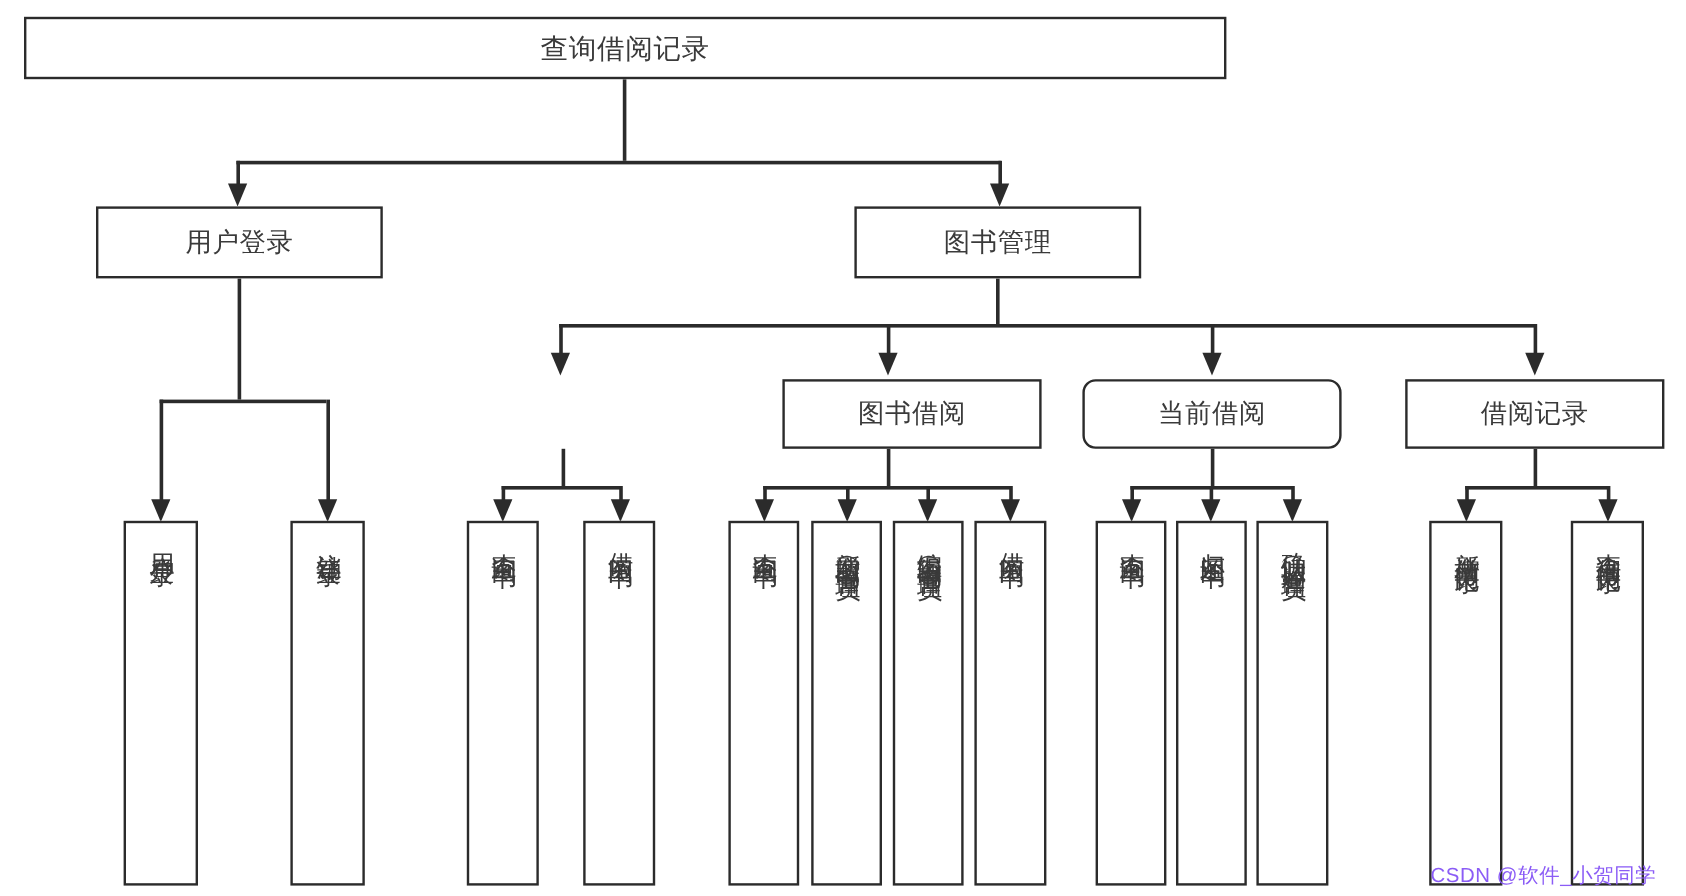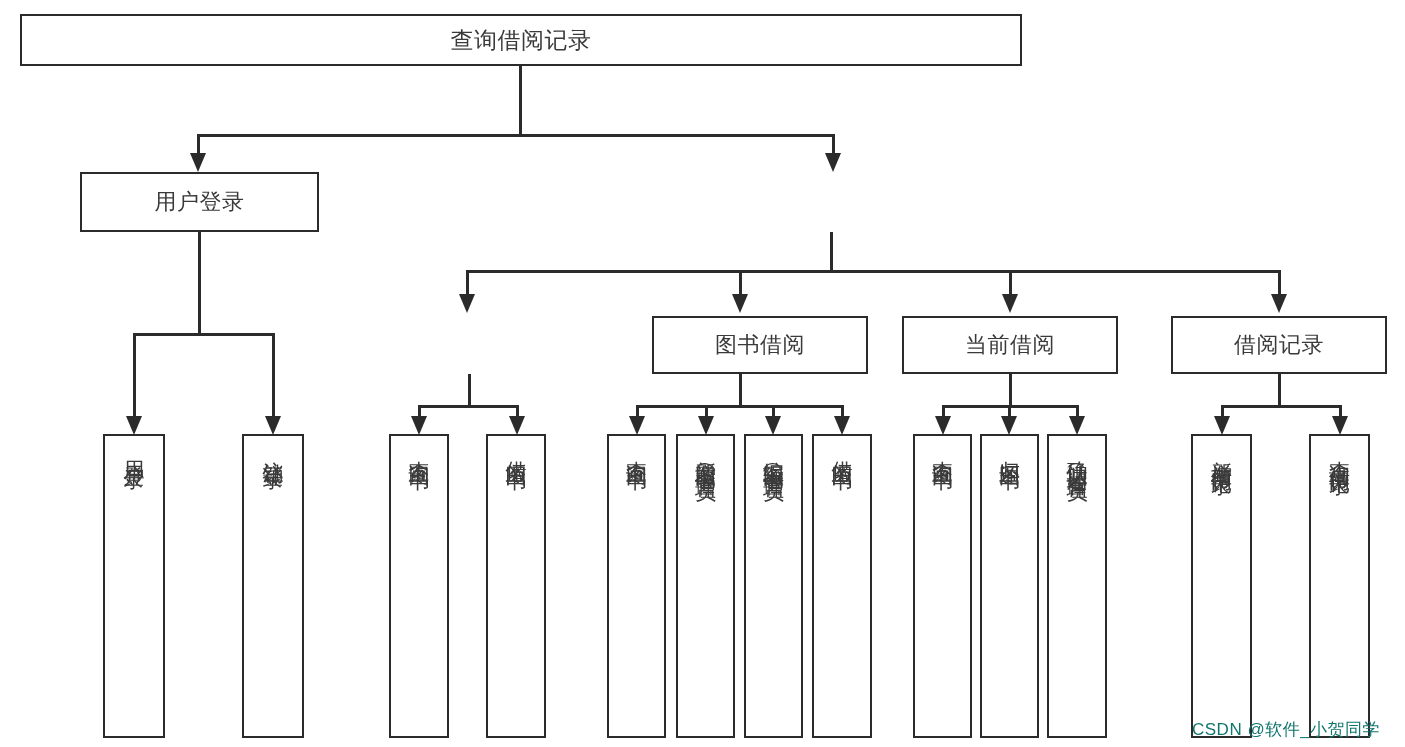--- a/index.html
+++ b/index.html
@@ -73,21 +73,21 @@
     height: 0;
     border-left: 8px solid transparent;
     border-right: 8px solid transparent;
     border-top: 19px solid #2b2b2b;
     z-index: 2;
   }
   
   #watermark {
     position: absolute;
     font-size: 17px;
-    color: #0f766e;
+    color: #8b5cf6;
     white-space: nowrap;
     z-index: 5;
     letter-spacing: 0.5px;
   }
 </style>
 </head>
 <body>
 
 <div id="canvas">
 
@@ -102,20 +102,23 @@
   <div class="vline" style="left:197px; top:134px; height:30px;"></div>
   <div class="arrow" style="left:190px; top:153px;"></div>
 
   <div class="vline" style="left:832px; top:134px; height:30px;"></div>
   <div class="arrow" style="left:825px; top:153px;"></div>
 
   <div class="node h" id="node-login" style="left:80px; top:172px; width:239px; height:60px;">
     <span class="label">用户登录</span>
   </div>
 
+  <div class="node h" id="node-bookmgmt" style="left:712px; top:172px; width:239px; height:60px;">
+    <span class="label">图书管理</span>
+  </div>
 
   <div class="vline" style="left:198px; top:232px; height:101px;"></div>
   <div class="hline" style="left:133px; top:333px; width:139px;"></div>
   <div class="vline" style="left:133px; top:333px; height:84px;"></div>
   <div class="arrow" style="left:126px; top:416px;"></div>
   <div class="vline" style="left:272px; top:333px; height:84px;"></div>
   <div class="arrow" style="left:265px; top:416px;"></div>
 
   <div class="vline" style="left:830px; top:232px; height:38px;"></div>
   <div class="hline" style="left:466px; top:270px; width:814px;"></div>
@@ -130,21 +133,21 @@
   <div class="arrow" style="left:1002px; top:294px;"></div>
 
   <div class="vline" style="left:1278px; top:270px; height:25px;"></div>
   <div class="arrow" style="left:1271px; top:294px;"></div>
 
 
   <div class="node h" id="node-borrow" style="left:632px; top:316px; width:216px; height:58px;margin-left:20px;">
     <span class="label">图书借阅</span>
   </div>
 
-  <div class="node h" id="node-current" style="left:902px; top:316px; width:216px; height:58px;">
+  <div class="node h" id="node-current" style="left:902px; top:316px; width:216px; height:58px;border-radius:11px;">
     <span class="label">当前借阅</span>
   </div>
 
   <div class="node h" id="node-records" style="left:1171px; top:316px; width:216px; height:58px;">
     <span class="label">借阅记录</span>
   </div>
 
   <div class="vline" style="left:468px; top:374px; height:31px;"></div>
   <div class="hline" style="left:418px; top:405px; width:100px;"></div>
   <div class="vline" style="left:418px; top:405px; height:12px;"></div>

